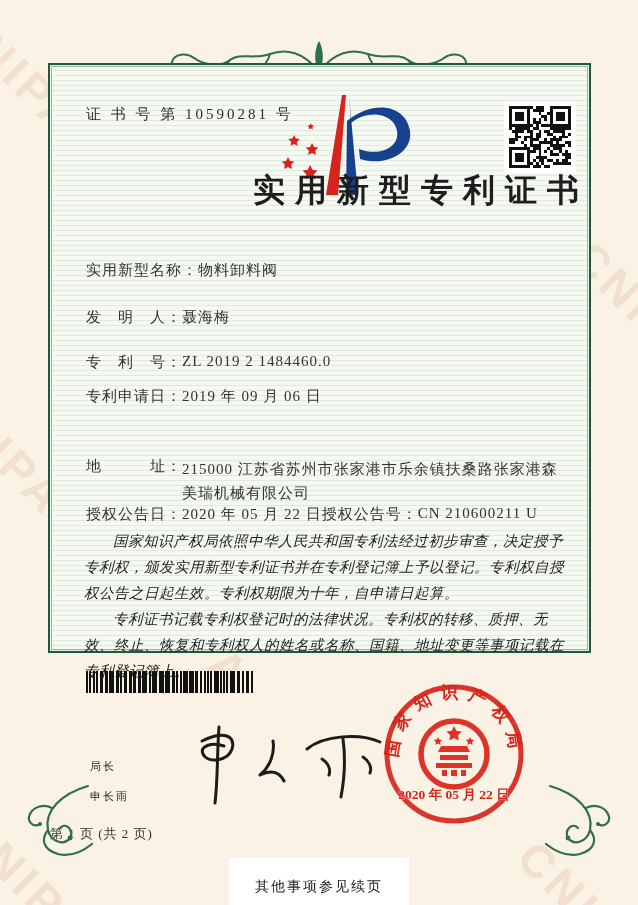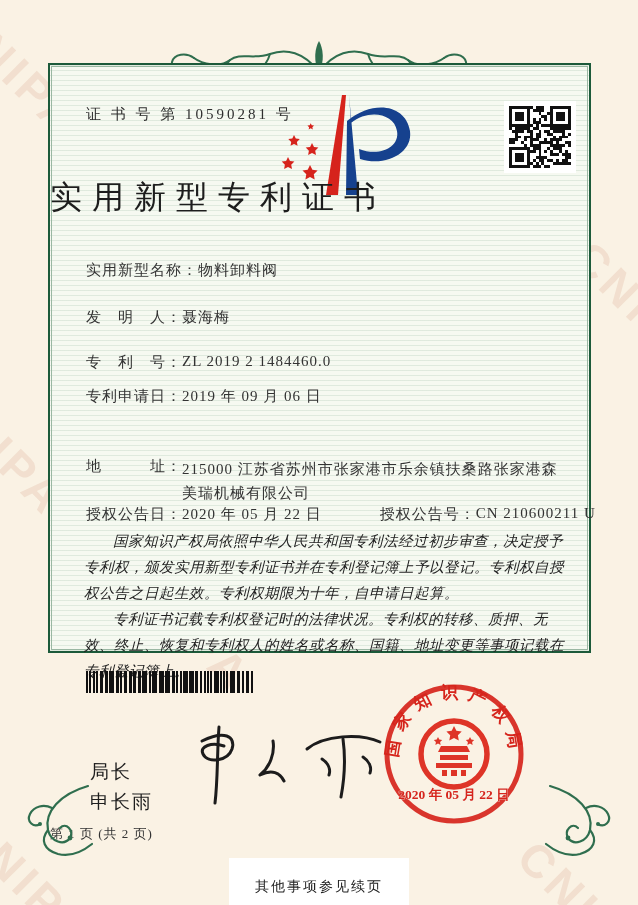--- a/index.html
+++ b/index.html
@@ -35,39 +35,39 @@
     border:1px solid #9ab7a2; pointer-events:none;
   }
 
   .cert-no { position:absolute; left:36px; top:40px; font-size:15px; letter-spacing:3px; color:#2e2e2e; }
 
   .logo { position:absolute; left:204px; top:26px; width:190px; height:108px; }
   .qr-box { position:absolute; left:454px; top:36px; width:72px; height:72px; background:#fff; padding:5px; }
   .qr-box svg { display:block; width:62px; height:62px; }
 
   .doc-title {
-    position:absolute; left:0; top:111px; width:100%;
-    text-align:left; font-size:32px; font-weight:normal;
+    position:absolute; left:0; top:104px; width:100%;
+    text-align:right; font-size:32px; font-weight:bold;
     letter-spacing:10px; color:#1d1d1d;
   }
 
   .row { position:absolute; left:36px; width:478px; font-size:15px; color:#333; display:flex; }
   .row .lbl { white-space:nowrap; letter-spacing:1px; }
   .row .val { letter-spacing:1px; }
   .row-address .val { flex:1; line-height:24px; }
-  .row-grant { display:flex; gap:58px; }
+  .row-grant { display:flex; }
   .row-grant .pair { display:flex; white-space:nowrap; }
 
   .body-text { position:absolute; left:34px; top:463px; width:482px;
     font-size:14.5px; font-style:italic; line-height:26px; color:#222; letter-spacing:0.5px; }
   .body-text p { text-indent:2em; }
 
   .barcode { position:absolute; left:36px; top:606px; }
 
-  .signing-label { position:absolute; left:40px; font-size:19px;
+  .signing-label { position:absolute; left:40px; font-size:11px;
     font-family:Liberation Sans, sans-serif; color:#1e1e1e; letter-spacing:2px;text-align:center; }
   .commissioner-title { top:694px; }
   .commissioner-name { top:724px; }
   .signature { position:absolute; left:122px; top:652px; }
 
   .seal { position:absolute; left:332px; top:617px; width:144px; height:144px; }
 
   .page-info { position:absolute; left:0; top:760px; width:100%;
     text-align:left; font-size:13px; color:#333; letter-spacing:1px; }
 

